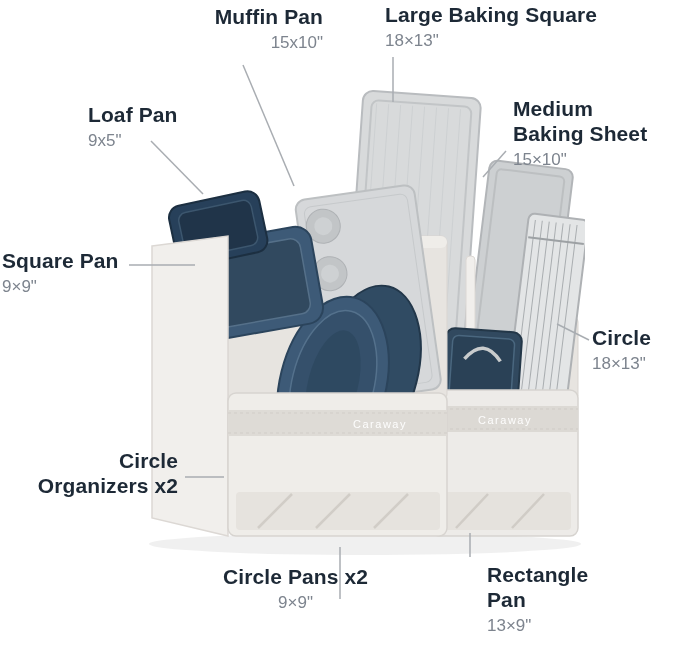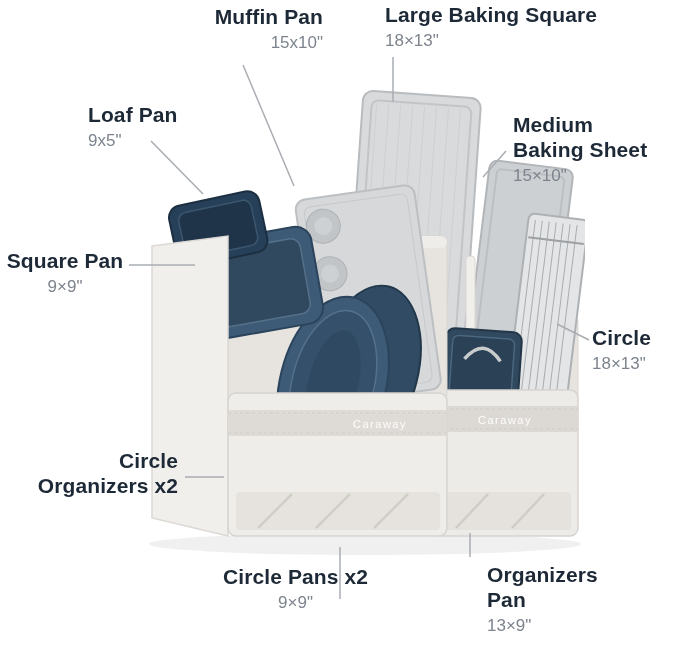--- a/index.html
+++ b/index.html
@@ -8,22 +8,22 @@
     font-family:"Liberation Sans",sans-serif;overflow:hidden;
   }
   .product-svg{position:absolute;left:140px;top:88px;}
   .callout-svg{position:absolute;left:0;top:0;pointer-events:none;}
   .label{position:absolute;z-index:5;}
   .label .t{font-size:21px;font-weight:700;color:#1d2936;line-height:1.18;letter-spacing:.1px;}
   .label .d{font-size:17px;font-weight:400;color:#7d848e;margin-top:3px;line-height:1.2;}
   .lbl-large{left:385px;top:3px;text-align:left;}
   .lbl-muffin{left:158px;top:5px;width:165px;text-align:right;}
   .lbl-loaf{left:88px;top:103px;width:118px;}
-  .lbl-medium{left:513px;top:97px;text-align:left;margin-top:16px;}
-  .lbl-square{left:2px;top:249px;width:126px;text-align:center;}
+  .lbl-medium{left:513px;top:97px;text-align:left;}
+  .lbl-square{left:2px;top:249px;width:126px;text-align:left;}
   .lbl-cooling{left:592px;top:326px;text-align:left;}
   .lbl-storage{left:18px;top:449px;width:160px;text-align:right;}
   .lbl-rect{left:487px;top:563px;text-align:left;}
   .lbl-circle{left:198px;top:565px;width:195px;text-align:center;}
   .brand-text{font-family:"Liberation Sans",sans-serif;font-size:11px;letter-spacing:1.5px;fill:#ffffff;opacity:.95;}
 </style>
 </head>
 <body>
 
 <div class="canvas">
@@ -190,21 +190,21 @@
     <div class="t">Circle</div>
     <div class="d">18×13"</div>
   </div>
 
   <div class="label lbl-storage">
     <div class="t">Circle</div>
     <div class="t">Organizers x2</div>
   </div>
 
   <div class="label lbl-rect">
-    <div class="t">Organizers</div>
+    <div class="t">Rectangle</div>
     <div class="t">Pan</div>
     <div class="d">13×9"</div>
   </div>
 
   <div class="label lbl-circle">
     <div class="t">Circle Pans x2</div>
     <div class="d">9×9"</div>
   </div>
 
 </div>

